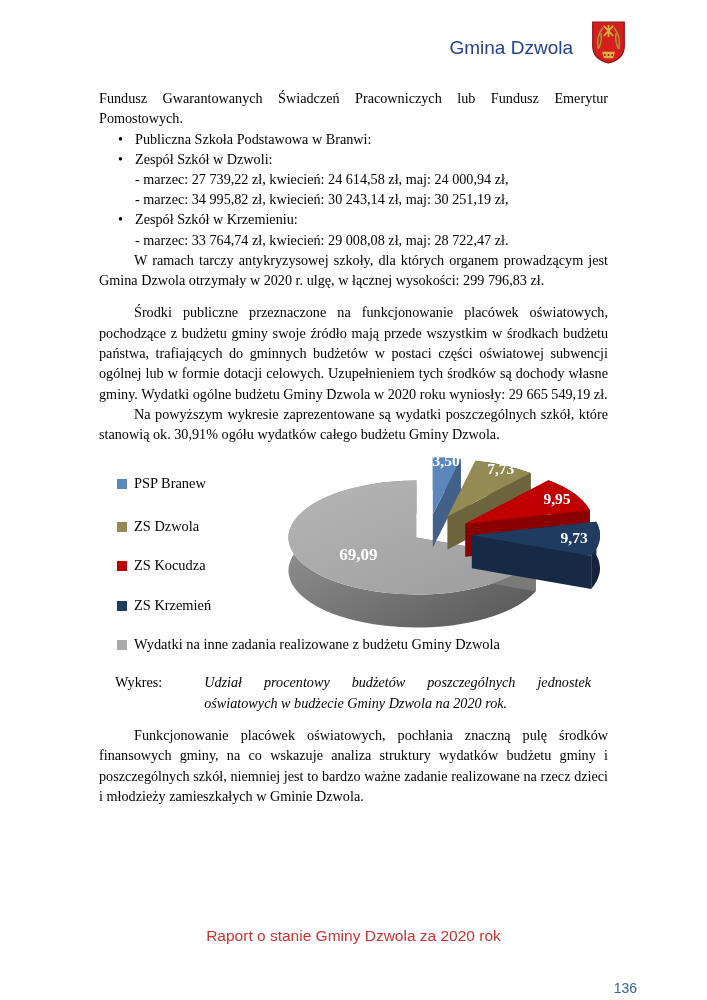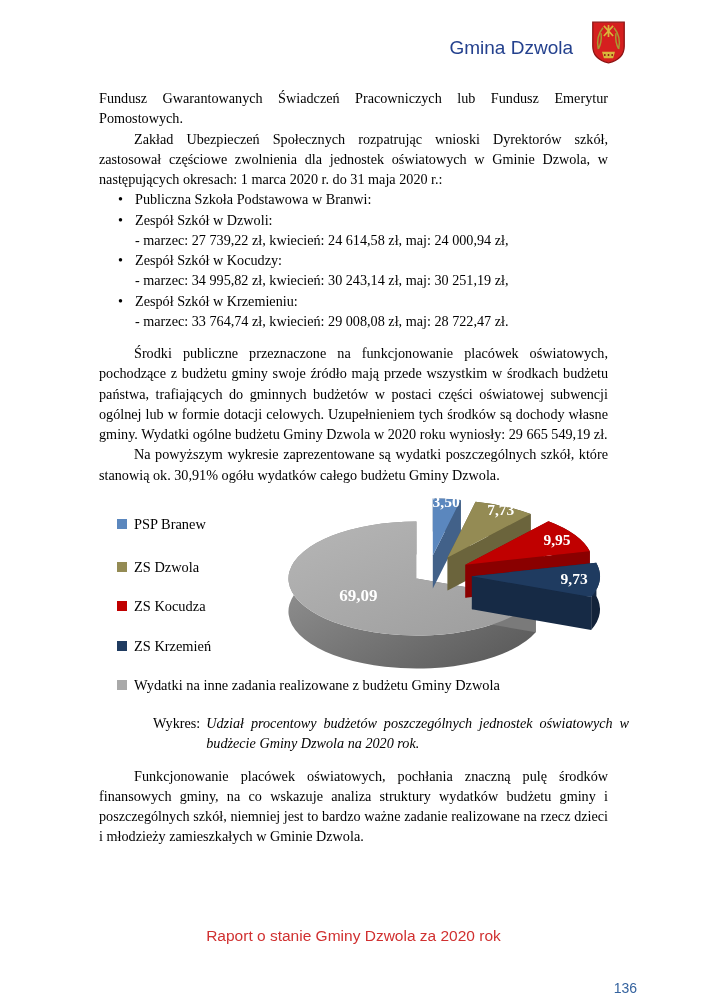--- a/index.html
+++ b/index.html
@@ -22,21 +22,21 @@
   .bullets{line-height:20.2px;}
   .bullet-title{position:relative;padding-left:36px;text-align:justify;}
   .bullet-title::before{content:"\2022";position:absolute;left:19px;top:0;}
   .bullet-detail{padding-left:36px;text-align:justify;}
   
   .chart-block{position:relative;height:218px;margin-top:2px;}
   #pie-svg{position:absolute;left:135px;top:0;overflow:visible;}
   .legend-item{position:absolute;left:18px;display:flex;align-items:center;font-size:14.4px;white-space:nowrap;}
   .legend-swatch{width:10px;height:10px;margin-right:7px;flex:0 0 auto;}
   
-  .caption{display:flex;margin:8px 0 0 54px;width:476px;}
+  .caption{display:flex;margin:8px 0 0 16px;width:476px;gap:36px;}
   .cap-label{flex:0 0 auto;margin-right:6px;}
   .cap-text{font-style:italic;text-align:justify;}
   
   .footer-title{
     position:absolute;left:0;right:0;top:926px;text-align:center;
     font-family:"Liberation Sans",sans-serif;font-size:15.5px;
     color:var(--footer-color,#D03030);
   }
   .page-number{
     position:absolute;top:978px;right:70px;
@@ -55,40 +55,39 @@
     <path d="M15 6 L25 17 M25 6 L15 17 M20 5 L20 18" stroke="#D9B63B" stroke-width="1.8" fill="none"></path>
     <path d="M9 31 Q6 18 14 8 M9 31 Q13 24 12 14 M31 31 Q34 18 26 8 M31 31 Q27 24 28 14" stroke="#A89A33" stroke-width="1.6" fill="none"></path>
     <path d="M13 34 L27 34 L25 41 L15 41 Z" fill="#D9B63B"></path>
     <circle cx="16" cy="37.5" r="1" fill="#8E1414"></circle>
       <circle cx="20" cy="37.5" r="1" fill="#8E1414"></circle>
       <circle cx="24" cy="37.5" r="1" fill="#8E1414"></circle>
   </svg>
 
   <main class="content">
     <p>Fundusz Gwarantowanych Świadczeń Pracowniczych lub Fundusz Emerytur Pomostowych.</p>
-    <p class="indent">Zakład Ubezpieczeń Społecznych rozpatrując wnioski Dyrektorów szkół, zastosował częściowe zwolnienia dla jednostek oświatowych w Gminie Dzwola, w następujących okresach: 1 marca 2020 r. do 31 maja 2020 r.:</p>
 
     <div class="bullets">
       <div class="bullet-item">
         <div class="bullet-title">Publiczna Szkoła Podstawowa w Branwi:</div>
       </div>
       <div class="bullet-item">
         <div class="bullet-title">Zespół Szkół w Dzwoli:</div>
         <div class="bullet-detail">- marzec: 27 739,22 zł, kwiecień: 24 614,58 zł, maj: 24 000,94 zł,</div>
       </div>
       <div class="bullet-item">
-        <div class="bullet-title">Zespół Szkół w Kocudzy:</div>
         <div class="bullet-detail">- marzec: 34 995,82 zł, kwiecień: 30 243,14 zł, maj: 30 251,19 zł,</div>
       </div>
       <div class="bullet-item">
         <div class="bullet-title">Zespół Szkół w Krzemieniu:</div>
         <div class="bullet-detail">- marzec: 33 764,74 zł, kwiecień: 29 008,08 zł, maj: 28 722,47 zł.</div>
       </div>
     </div>
 
+    <p class="indent">W ramach tarczy antykryzysowej szkoły, dla których organem prowadzącym jest Gmina Dzwola otrzymały w 2020 r. ulgę, w łącznej wysokości: 299 796,83 zł.</p>
     <p class="indent gap">Środki publiczne przeznaczone na funkcjonowanie placówek oświatowych, pochodzące z budżetu gminy swoje źródło mają przede wszystkim w środkach budżetu państwa, trafiających do gminnych budżetów w postaci części oświatowej subwencji ogólnej lub w formie dotacji celowych. Uzupełnieniem tych środków są dochody własne gminy. Wydatki ogólne budżetu Gminy Dzwola w 2020 roku wyniosły: 29 665 549,19 zł.</p>
     <p class="indent">Na powyższym wykresie zaprezentowane są wydatki poszczególnych szkół, które stanowią ok. 30,91% ogółu wydatków całego budżetu Gminy Dzwola.</p>
 
     <div class="chart-block">
       <svg id="pie-svg" width="430" height="220" viewBox="0 0 430 220">
         <defs>
           <linearGradient id="grayWall" x1="0" y1="0" x2="1" y2="1">
             <stop offset="0" stop-color="#9E9E9E"></stop>
               <stop offset="1" stop-color="#565656"></stop>
           </linearGradient>

